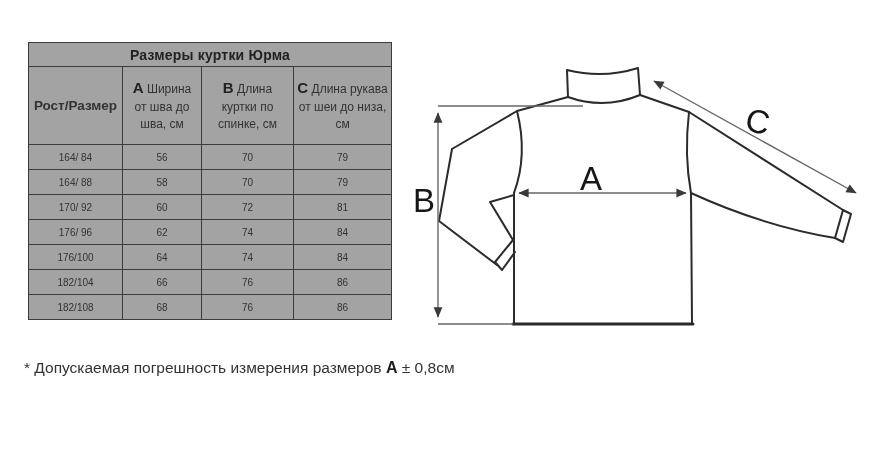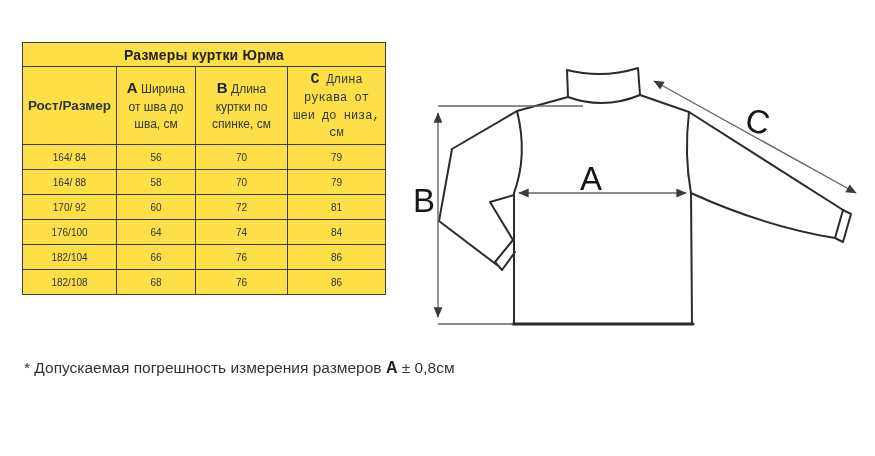--- a/index.html
+++ b/index.html
@@ -8,45 +8,45 @@
     position: relative;
     width: 875px; height: 456px;
     background: #ffffff;
     font-family: "Liberation Sans", sans-serif;
     color: #2e2e2e;
     overflow: hidden;
   }
 
   
   table.size-table {
-    position: absolute; left: 22px; top: 42px;
+    position: absolute; left: 28px; top: 42px;
     border-collapse: collapse;
     table-layout: fixed;
-    background: #fde047;
+    background: #a3a3a3;
   }
   table.size-table td {
     border: 1.5px solid #3c3c3c;
     text-align: center;
     vertical-align: middle;
     padding: 1px 3px;
   }
   td.title-cell {
     height: 24px;
     font-weight: bold;
     font-size: 14px;
     letter-spacing: 0.2px;
     color: #222;
   }
   tr.hdr td { height: 78px; font-size: 12px; line-height: 1.45; color: #333; }
   tr.hdr td.col-size { font-weight: bold; font-size: 13.5px; }
   .hdr-letter { font-weight: bold; font-size: 15px; color: #222; }
   .col-size { width: 94px; margin-top: 28px; }
   .col-a { width: 79px; }
   .col-b { width: 92px; }
-  .col-c { width: 98px; font-family: Liberation Mono, monospace; }
+  .col-c { width: 98px; }
   tr.data td { height: 25px; font-size: 10px; color: #333; }
 
   
   .note {
     position: absolute; left: 24px;
     font-size: 15.5px; color: #333;
     white-space: nowrap;
   }
   .note b { font-size: 16px; color: #1d1d1d; }
   .note-a  { top: 359px; }
@@ -95,20 +95,26 @@
         <td>164/ 88</td>
         <td>58</td>
         <td>70</td>
         <td>79</td>
       </tr>
       <tr class="data">
         <td>170/ 92</td>
         <td>60</td>
         <td>72</td>
         <td>81</td>
+      </tr>
+      <tr class="data">
+        <td>176/ 96</td>
+        <td>62</td>
+        <td>74</td>
+        <td>84</td>
       </tr>
       <tr class="data">
         <td>176/100</td>
         <td>64</td>
         <td>74</td>
         <td>84</td>
       </tr>
       <tr class="data">
         <td>182/104</td>
         <td>66</td>

